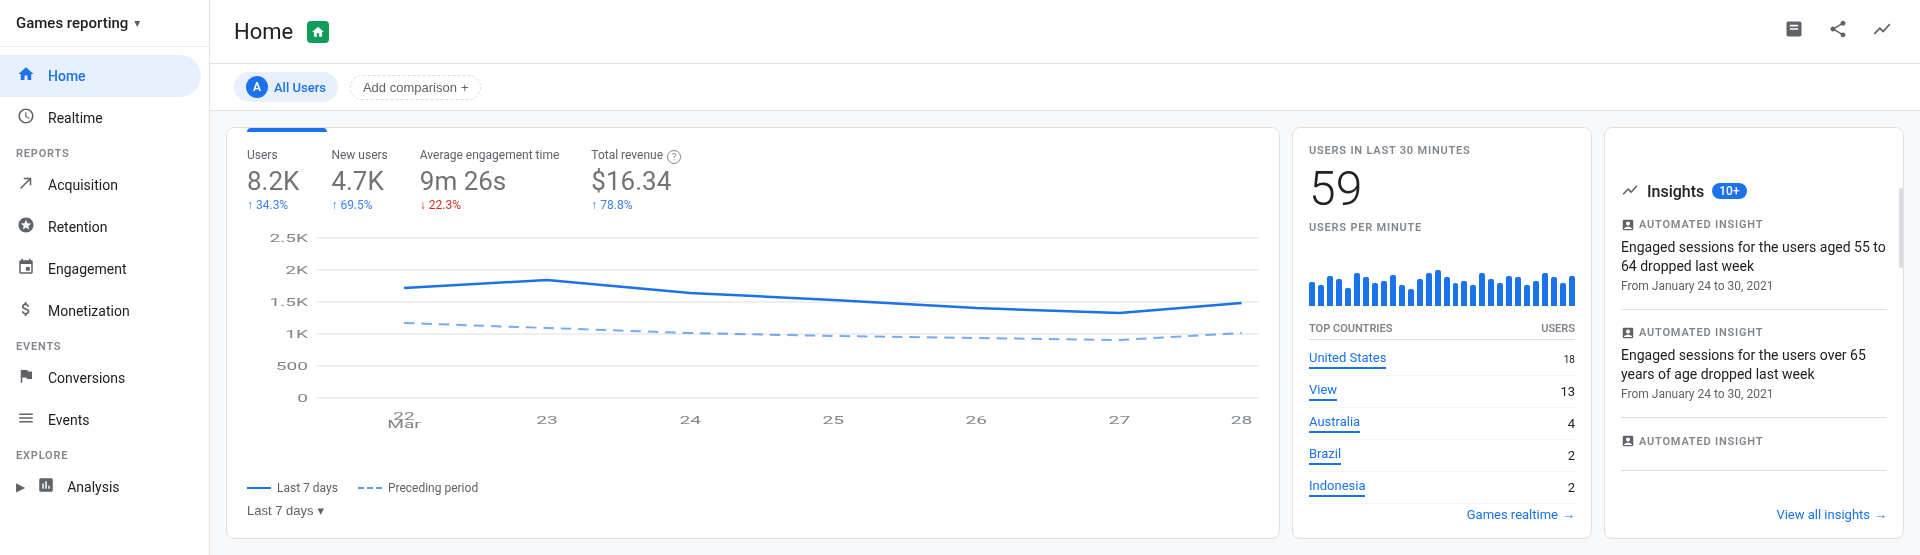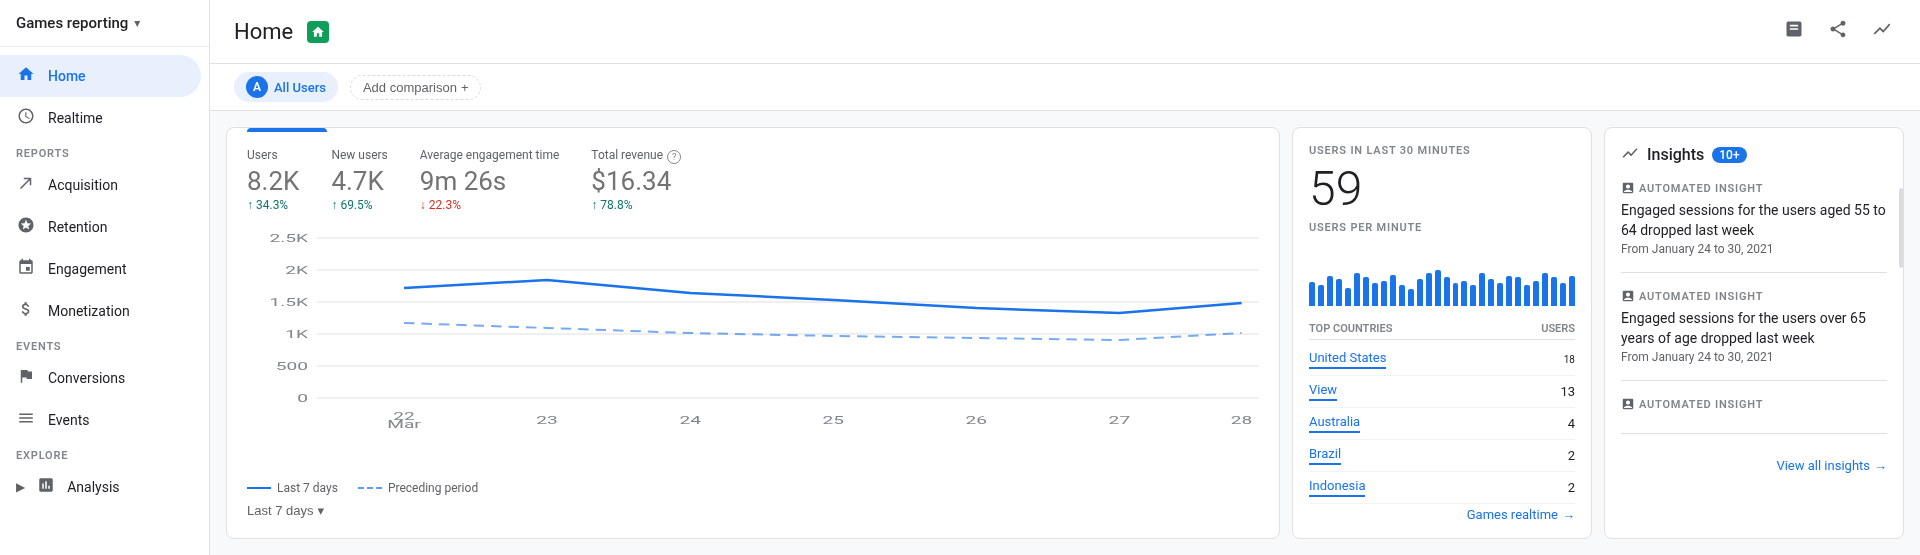--- a/index.html
+++ b/index.html
@@ -28,30 +28,30 @@
     
     .filter-bar { background: #fff; padding: 8px 24px; display: flex; align-items: center; gap: 12px; border-bottom: 1px solid #e0e0e0; }
     .user-chip { display: flex; align-items: center; gap: 6px; background: #e8f0fe; border-radius: 16px; padding: 4px 12px; font-size: 13px; color: #1a73e8; font-weight: 500; }
     .user-avatar { width: 22px; height: 22px; border-radius: 50%; background: #1a73e8; color: #fff; display: flex; align-items: center; justify-content: center; font-size: 12px; font-weight: 600; }
     .add-comparison-btn { display: flex; align-items: center; gap: 4px; border: 1px dashed #dadce0; border-radius: 16px; padding: 4px 12px; font-size: 13px; color: #5f6368; cursor: pointer; background: none; }
 
     
     .content { flex: 1; display: flex; gap: 0; overflow: hidden; padding: 16px; background: #f8f9fa; }
 
     
-    .card { background: #fff; border-radius: 8px; border: 1px solid #e0e0e0; }
+    .card { background: #fff; border-radius: 8px; border: 1px solid #e0e0e0; justify-content: flex-end; }
 
     
     .chart-card { flex: 1; padding: 20px; display: flex; flex-direction: column; min-width: 0; margin-right: 12px; }
     .metrics-row { display: flex; gap: 32px; margin-bottom: 16px; }
     .metric { display: flex; flex-direction: column; }
     .metric-label { font-size: 12px; color: #5f6368; margin-bottom: 4px; }
     .metric-value { font-size: 26px; font-weight: 400; color: #737373; }
     .metric-change { font-size: 12px; margin-top: 2px; display: flex; align-items: center; gap: 2px; }
-    .metric-change.up { color: #0f766e; }
+    .metric-change.up { color: #3b82f6; }
     .metric-change.down { color: #d93025; }
     .chart-area { flex: 1; position: relative; }
     .chart-svg { width: 100%; height: 200px; }
     .chart-legend { display: flex; align-items: center; gap: 20px; margin-top: 8px; font-size: 12px; color: #5f6368; }
     .legend-item { display: flex; align-items: center; gap: 6px; }
     .date-range-btn { display: flex; align-items: center; gap: 4px; background: none; border: none; cursor: pointer; font-size: 13px; color: #5f6368; margin-top: 8px; }
 
     
     .realtime-card { width: 300px; padding: 16px; display: flex; flex-direction: column; margin-right: 12px; }
     .realtime-label { font-size: 11px; font-weight: 600; color: #80868b; letter-spacing: 0.8px; text-transform: uppercase; margin-bottom: 8px; }
@@ -419,21 +419,21 @@
     <div class="insight-type">
       <svg width="14" height="14" viewBox="0 0 24 24" fill="#5f6368">
                 <path d="M19 3H5c-1.1 0-2 .9-2 2v14c0 1.1.9 2 2 2h14c1.1 0 2-.9 2-2V5c0-1.1-.9-2-2-2zm-7 3c1.93 0 3.5 1.57 3.5 3.5S13.93 13 12 13s-3.5-1.57-3.5-3.5S10.07 6 12 6zm7 13H5v-.23c0-.62.28-1.2.76-1.58C7.47 15.82 9.64 15 12 15s4.53.82 6.24 2.19c.48.38.76.97.76 1.58V19z"></path>
               </svg>
       AUTOMATED INSIGHT
     </div>
 
   </div>
         </div>
 
-      <a class="view-insights-link" style="margin-top:8px;">
+      <a class="view-insights-link" style="margin-top:20px;">
         <span>View all insights</span>
         <span>→</span>
       </a>
 
       <div style="position:absolute;right:0;top:60px;width:4px;height:80px;background:#dadce0;border-radius:2px;"></div>
     </div>
 
   </div>
 </div>
 

